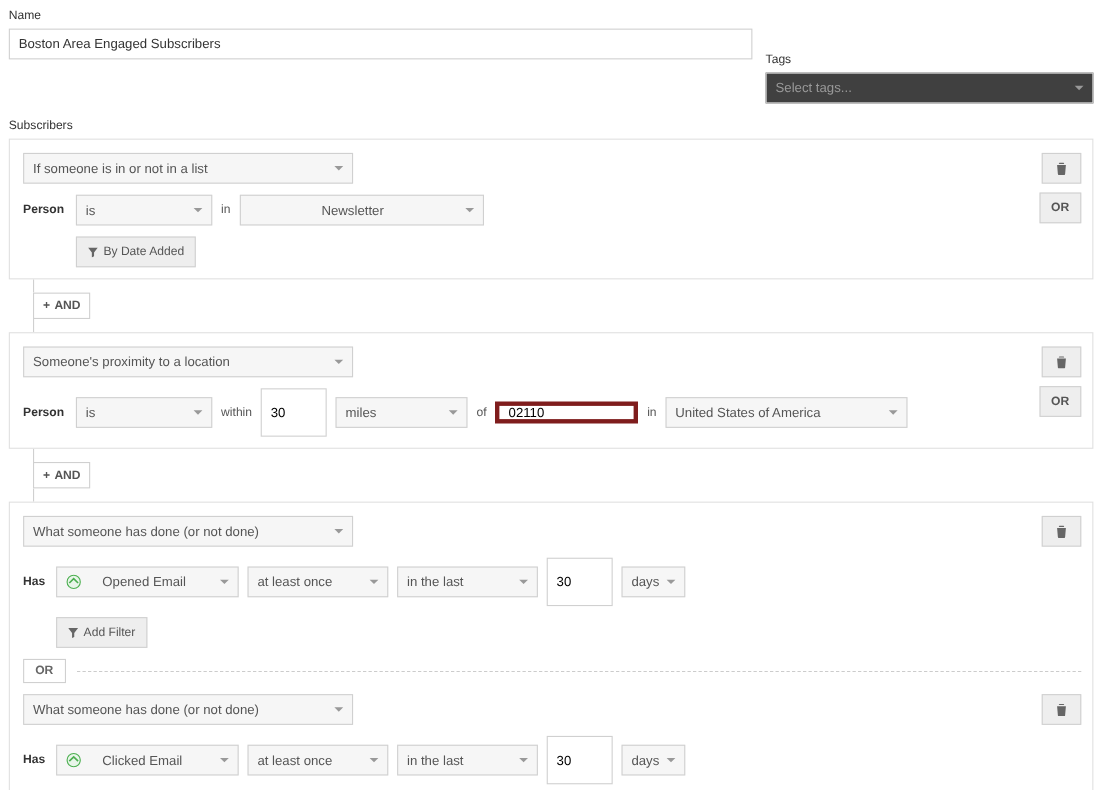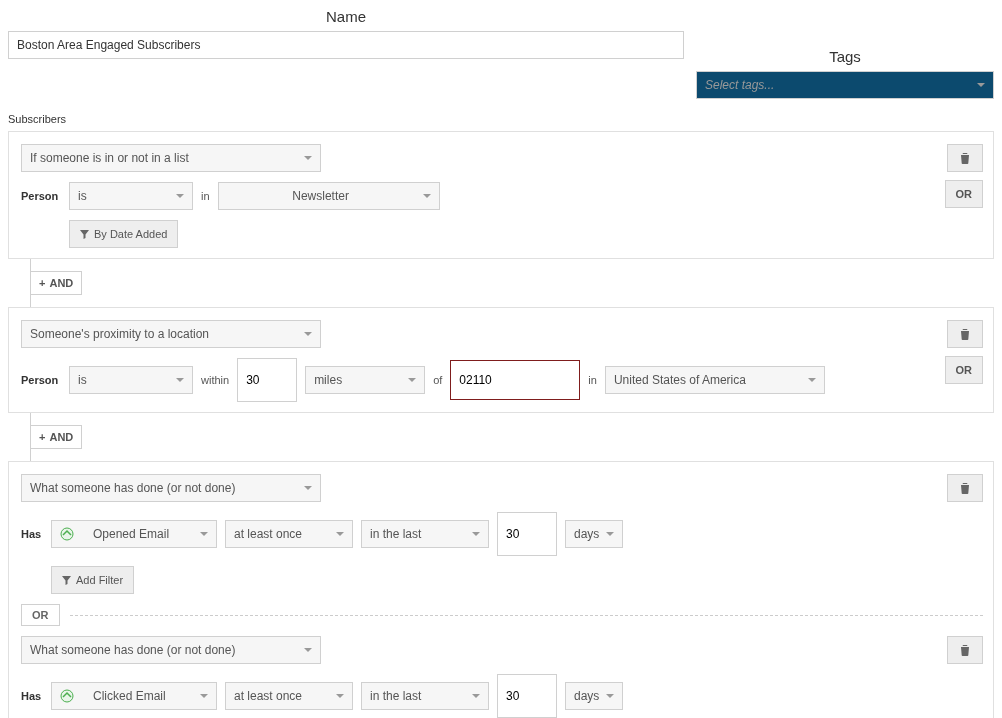--- a/index.html
+++ b/index.html
@@ -1,40 +1,40 @@
 <!DOCTYPE html>
 <html><head>
 <meta charset="utf-8">
 <style>
 * { box-sizing: border-box; margin: 0; padding: 0; }
 body { font-family: -apple-system, BlinkMacSystemFont, "Segoe UI", Helvetica, Arial, sans-serif; font-size: 12px; color: #333; background: #fff; padding: 8px 8px 20px 8px; }
 .top-row { display: flex; gap: 12px; margin-bottom: 14px; }
 .field-group { display: flex; flex-direction: column; }
-.field-label { font-size: 15px; color: #333; margin-bottom: 6px; font-weight: 500; text-align: center; }
+.field-label { font-size: 11px; color: #333; margin-bottom: 6px; font-weight: 500; }
 .text-input { height: 28px; border: 1px solid #d0d0d0; padding: 0 8px; font-size: 12px; color: #333; background: #fff; }
 .text-input::placeholder { color: #aaa; }
 .select { height: 28px; border: 1px solid #d0d0d0; background: #f6f6f6; padding: 0 24px 0 8px; font-size: 12px; color: #555; position: relative; display: flex; align-items: center; cursor: pointer; }
 .select::after { content: ""; position: absolute; right: 8px; top: 50%; width: 0; height: 0; border-left: 4px solid transparent; border-right: 4px solid transparent; border-top: 4px solid #999; transform: translateY(-50%); }
 .select.wide { width: 300px; }
-.select.tags { width: 100%; background: #0c4a6e; color: #999; font-style: italic; }
+.select.tags { width: 100%; background: #404040; color: #999; }
 .section-label { font-size: 11px; margin-bottom: 6px; font-weight: 500; }
 .group-box { border: 1px solid #e0e0e0; padding: 12px 10px 10px 12px; margin-bottom: 0; position: relative; }
 .group-row { display: flex; align-items: center; gap: 8px; flex-wrap: wrap; }
 .group-row + .group-row { margin-top: 10px; }
 .row-label { font-size: 11px; font-weight: 600; color: #333; min-width: 40px; }
 .small-text { font-size: 11px; color: #555; }
 .btn { height: 28px; border: 1px solid #d0d0d0; background: #eeeeee; padding: 0 10px; font-size: 11px; color: #555; display: inline-flex; align-items: center; gap: 5px; cursor: pointer; }
 .btn.icon-only { width: 36px; justify-content: center; padding: 0; }
 .btn.or { font-weight: 600; }
 .trash-or-col { position: absolute; right: 10px; top: 12px; display: flex; flex-direction: column; gap: 8px; align-items: flex-end; }
 .and-connector { margin: 0 0 0 22px; }
 .and-btn { height: 24px; border: 1px solid #d0d0d0; background: #fff; padding: 0 8px; font-size: 11px; font-weight: 600; color: #555; display: inline-flex; align-items: center; gap: 4px; cursor: pointer; margin: 10px 0; }
 .vline { width: 1px; height: 12px; background: #d0d0d0; margin-left: 22px; }
 .num-input { width: 60px; height: 44px; border: 1px solid #d0d0d0; padding: 0 8px; font-size: 12px; text-align: left; }
-.zip-input { width: 130px; height: 40px; border: 1px solid #7f1d1d; padding: 0 8px; font-size: 12px; }
+.zip-input { width: 130px; height: 20px; border: 4px solid #7f1d1d; padding: 0 8px; font-size: 12px; }
 .event-select { display: flex; align-items: center; gap: 19px; }
 .event-icon { width: 14px; height: 14px; display: inline-flex; align-items: center; justify-content: center; }
 .or-sep { display: flex; align-items: center; margin: 10px 0 10px 0; }
 .or-pill { border: 1px solid #d0d0d0; background: #fff; padding: 4px 10px; font-size: 11px; font-weight: 600; color: #666; }
 .or-line { flex: 1; border-top: 1px dashed #ccc; margin-left: 10px; }
 .inner-indent { margin-left: 0; }
 svg { display: block; }
 </style>
 </head>
 <body>

